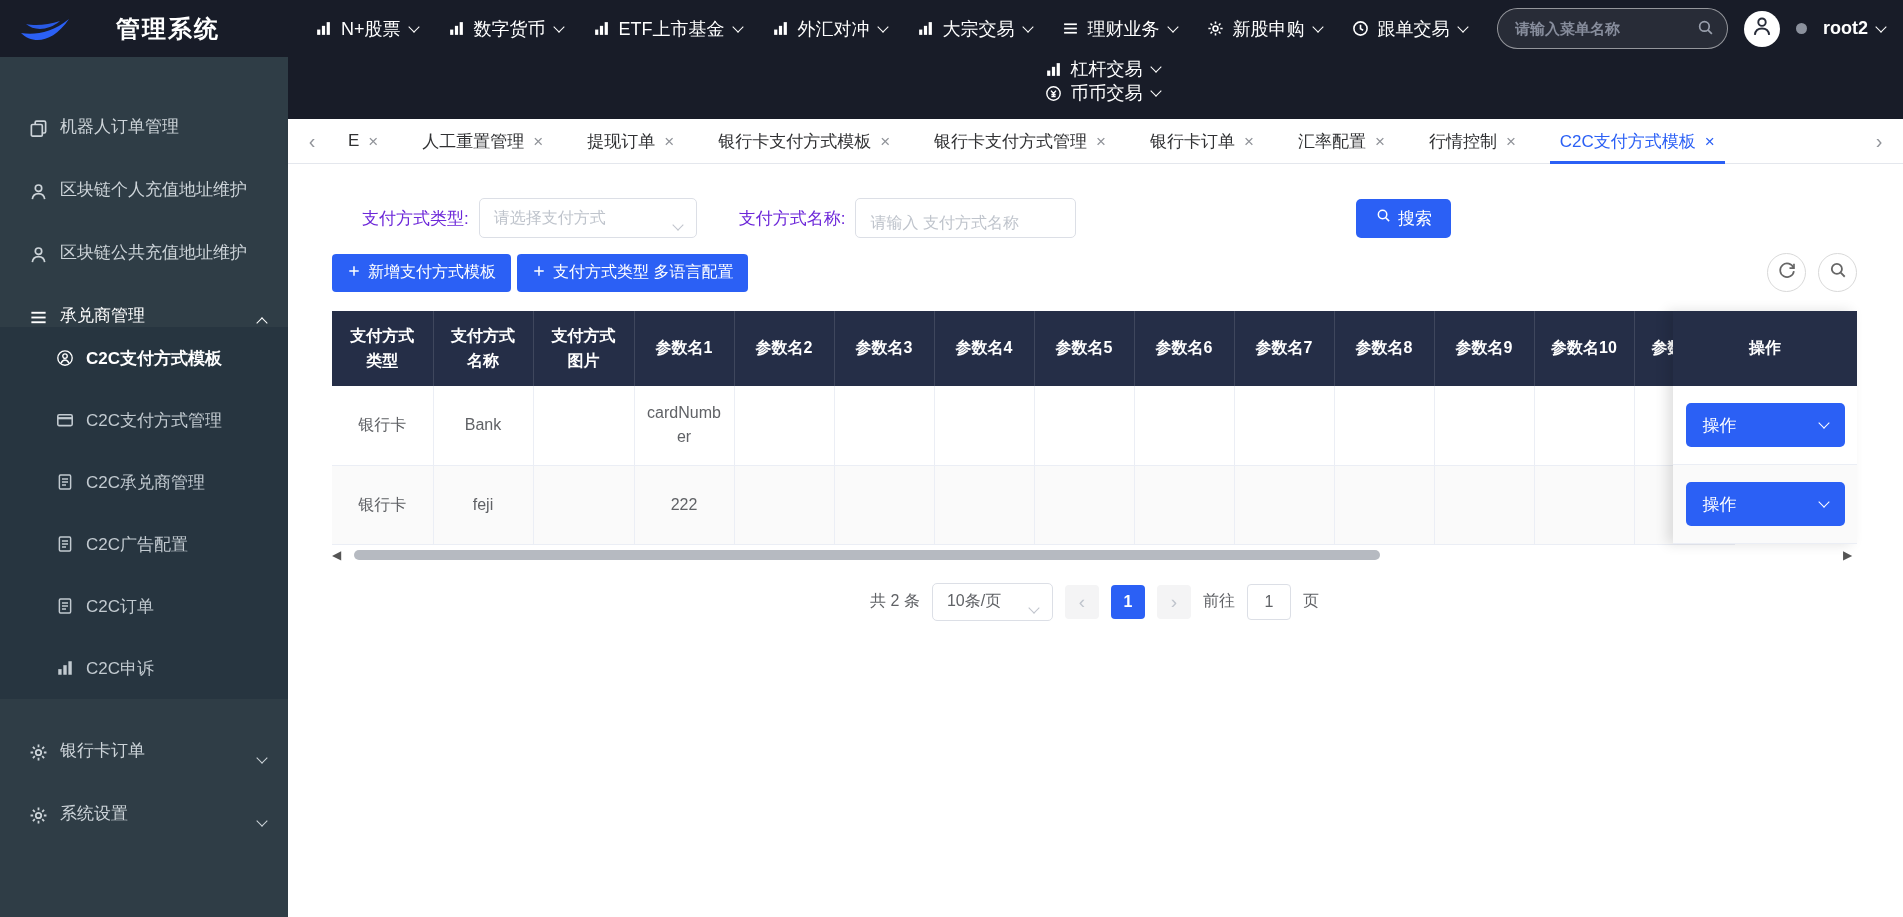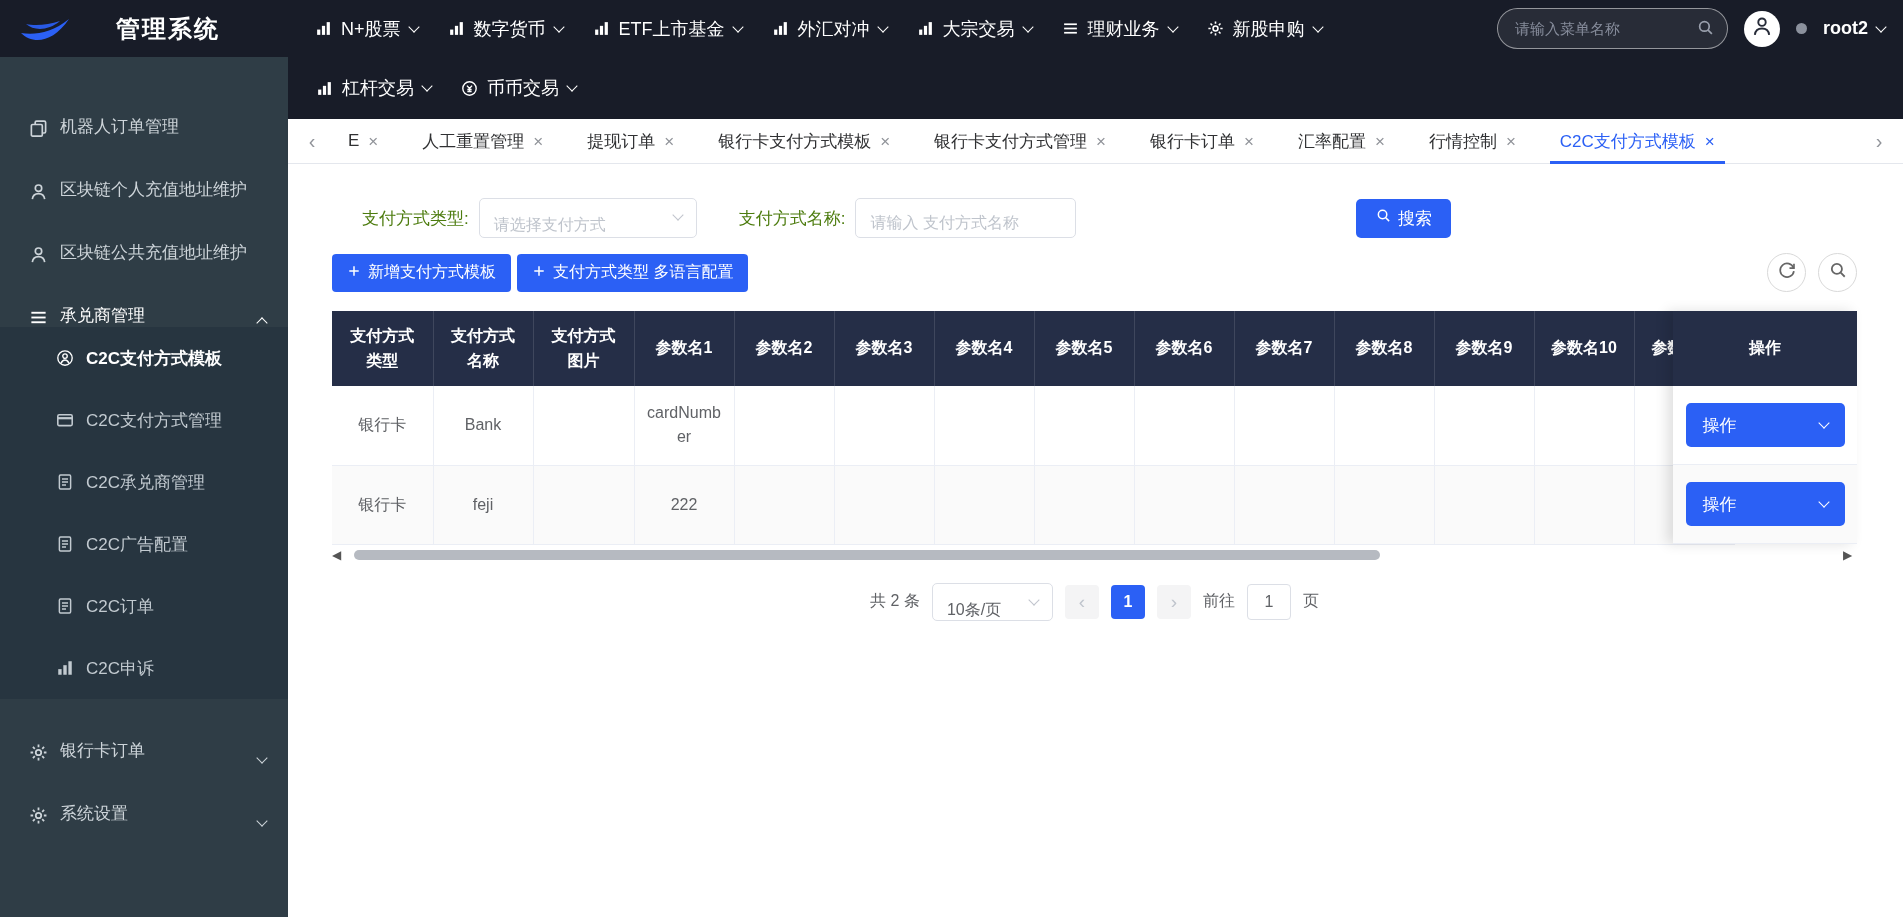--- a/index.html
+++ b/index.html
@@ -12,58 +12,58 @@
   .brand{flex:0 0 288px;display:flex;align-items:center;padding-left:18px;}
   .brand .title{font-size:24px;font-weight:bold;letter-spacing:2px;margin-left:44px;}
   .topnav{flex:1;display:flex;align-items:center;height:57px;padding-left:12px;}
   .topnav-item{display:flex;align-items:center;gap:9px;padding:0 15px;height:57px;font-size:18px;cursor:pointer;white-space:nowrap;}
   .icn{display:inline-flex;align-items:center;}
   .caret{display:inline-block;width:8px;height:8px;border-right:1.7px solid currentColor;border-bottom:1.7px solid currentColor;transform:rotate(45deg);margin-top:-4px;}
   .caret.up{transform:rotate(-135deg);margin-top:4px;}
   .caret.gray{color:#c0c4cc;}
   .top-right{display:flex;align-items:center;gap:16px;padding-right:18px;}
   .top-search{position:relative;width:231px;height:41px;}
-  .top-search input{width:100%;height:100%;background:rgba(255,255,255,0.07);border:1px solid rgba(255,255,255,0.5);border-radius:21px;color:#fff;padding:0 42px 0 17px;font-size:15px;outline:none;font-family:inherit;}
+  .top-search input{width:100%;height:100%;background:rgba(255,255,255,0.07);border:1px solid rgba(255,255,255,0.5);border-radius:21px;color:#fff;padding:0 42px 0 17px;font-size:15px;outline:none;font-family:inherit;font-weight:bold;}
   .top-search input::placeholder{color:#878d9c;}
   .top-search .sicon{position:absolute;right:14px;top:11px;color:#9aa0ad;}
   .avatar{width:36px;height:36px;border-radius:50%;background:#fff;display:flex;align-items:center;justify-content:center;color:#262b38;cursor:pointer;}
   .status-dot{width:11px;height:11px;border-radius:50%;background:#8b919d;}
   .user{display:flex;align-items:center;gap:9px;font-size:18px;font-weight:bold;cursor:pointer;}
 
   
   .layout{display:flex;height:860px;}
   .sidebar{flex:0 0 288px;background:#2f3d46;padding-top:18px;overflow:hidden;}
   .side-item{height:63px;display:flex;align-items:flex-end;gap:12px;padding:0 22px 0 29px;color:#cdd4d9;font-size:17px;cursor:pointer;white-space:nowrap;}
   .side-item .lbl{flex:1;overflow:hidden;text-overflow:ellipsis;}
   .side-item.open{color:#fff;}
   .submenu{background:#273540;}
   .sub-item{height:62px;display:flex;align-items:center;gap:12px;padding-left:56px;color:#c2cad0;font-size:17px;cursor:pointer;white-space:nowrap;}
   .sub-item.active{color:#fff;font-weight:bold;}
   .main{flex:1;display:flex;flex-direction:column;min-width:0;}
 
   
-  .subnav{height:62px;background:#181c28;display:flex;align-items:center;padding-left:13px;color:#fff;}
+  .subnav{height:62px;background:#181c28;display:flex;align-items:center;padding-left:13px;color:#fff;flex-direction:column;}
   .subnav-item{display:flex;align-items:center;gap:9px;padding:0 15px;font-size:18px;cursor:pointer;}
 
   
   .tabbar{height:45px;background:#fff;border-bottom:1px solid #e4e7ed;box-shadow:0 2px 4px rgba(0,0,0,0.05);display:flex;align-items:center;padding:0 10px;}
   .tab-arrow{width:28px;text-align:center;color:#909399;font-size:20px;cursor:pointer;user-select:none;}
   .tabs{flex:1;display:flex;align-items:stretch;overflow:hidden;height:45px;}
   .tab{display:flex;align-items:center;gap:9px;padding:0 22px;font-size:17px;color:#303133;cursor:pointer;position:relative;white-space:nowrap;}
   .tab .x{color:#909399;font-size:17px;line-height:1;}
   .tab.active{color:#2b60f5;}
   .tab.active .x{color:#2b60f5;}
   .tab.active::after{content:"";position:absolute;left:12px;right:12px;bottom:0;height:3px;background:#2b60f5;}
 
   
   .content{flex:1;background:#fff;padding:34px 0 0 44px;overflow:hidden;}
   .filter-row{display:flex;align-items:center;height:40px;padding-left:30px;}
-  .flabel{font-size:17px;color:#4d7c0f;margin-right:10px;white-space:nowrap;}
+  .flabel{font-size:17px;color:#6d28d9;margin-right:10px;white-space:nowrap;}
   .lbl2{margin-left:42px;}
-  .select{height:40px;border:1px solid #dcdfe6;border-radius:5px;background:#fff;display:flex;align-items:flex-start;justify-content:space-between;padding:16px 14px;cursor:pointer;}
+  .select{height:40px;border:1px solid #dcdfe6;border-radius:5px;background:#fff;display:flex;align-items:flex-end;justify-content:space-between;padding:8px 14px;cursor:pointer;}
   .select .ph{font-size:16px;color:#bfc4cc;}
   .type-select{width:218px;}
   .inputbox{width:221px;height:40px;border:1px solid #dcdfe6;border-radius:5px;display:flex;align-items:flex-start;padding:15px 14px;}
   .inputbox input{border:none;outline:none;width:100%;font-size:16px;color:#333;font-family:inherit;}
   .inputbox input::placeholder{color:#bfc4cc;}
   .btn-primary{background:#2b60f5;color:#fff;border:none;border-radius:5px;display:inline-flex;align-items:center;justify-content:center;gap:7px;cursor:pointer;}
   .search-btn{width:95px;height:39px;font-size:17px;margin-left:280px;}
   .toolbar{margin-top:15px;display:flex;align-items:center;width:1525px;justify-content:flex-end;}
   .tb-btn{height:38px;padding:0 15px;font-size:16px;border-radius:4px;margin-right:6px;}
   .tool-icons{margin-left:auto;display:flex;gap:12px;}
@@ -189,20 +189,32 @@
       <div class="topnav-item">
         <span class="icn">
           <svg width="17" height="17" viewBox="0 0 16 16" aria-hidden="true">
             <g fill="none" stroke="currentColor" stroke-width="1.5">
               <circle cx="8" cy="8" r="2.3"></circle>
               <path d="M8 1.3v2.2M8 12.5v2.2M1.3 8h2.2M12.5 8h2.2M3.3 3.3l1.6 1.6M11.1 11.1l1.6 1.6M12.7 3.3l-1.6 1.6M4.9 11.1l-1.6 1.6"></path>
             </g>
           </svg>
         </span>
         <span class="nlbl">新股申购</span>
+        <span class="caret"></span>
+      </div>
+      <div class="topnav-item">
+        <span class="icn">
+          <svg width="17" height="17" viewBox="0 0 16 16" aria-hidden="true">
+            <g fill="none" stroke="currentColor" stroke-width="1.5">
+              <circle cx="8" cy="8" r="6.2"></circle>
+              <path d="M8 4.4V8.2l2.5 1.4"></path>
+            </g>
+          </svg>
+        </span>
+        <span class="nlbl">跟单交易</span>
         <span class="caret"></span>
       </div>
     </nav>
   <div class="top-right">
     <div class="top-search">
       <input placeholder="请输入菜单名称" style="">
       <span class="sicon"><svg width="17" height="17" viewBox="0 0 16 16" aria-hidden="true">
             <g fill="none" stroke="currentColor" stroke-width="1.6">
               <circle cx="7" cy="7" r="4.5"></circle>
               <path d="M10.4 10.4L14 14"></path>

